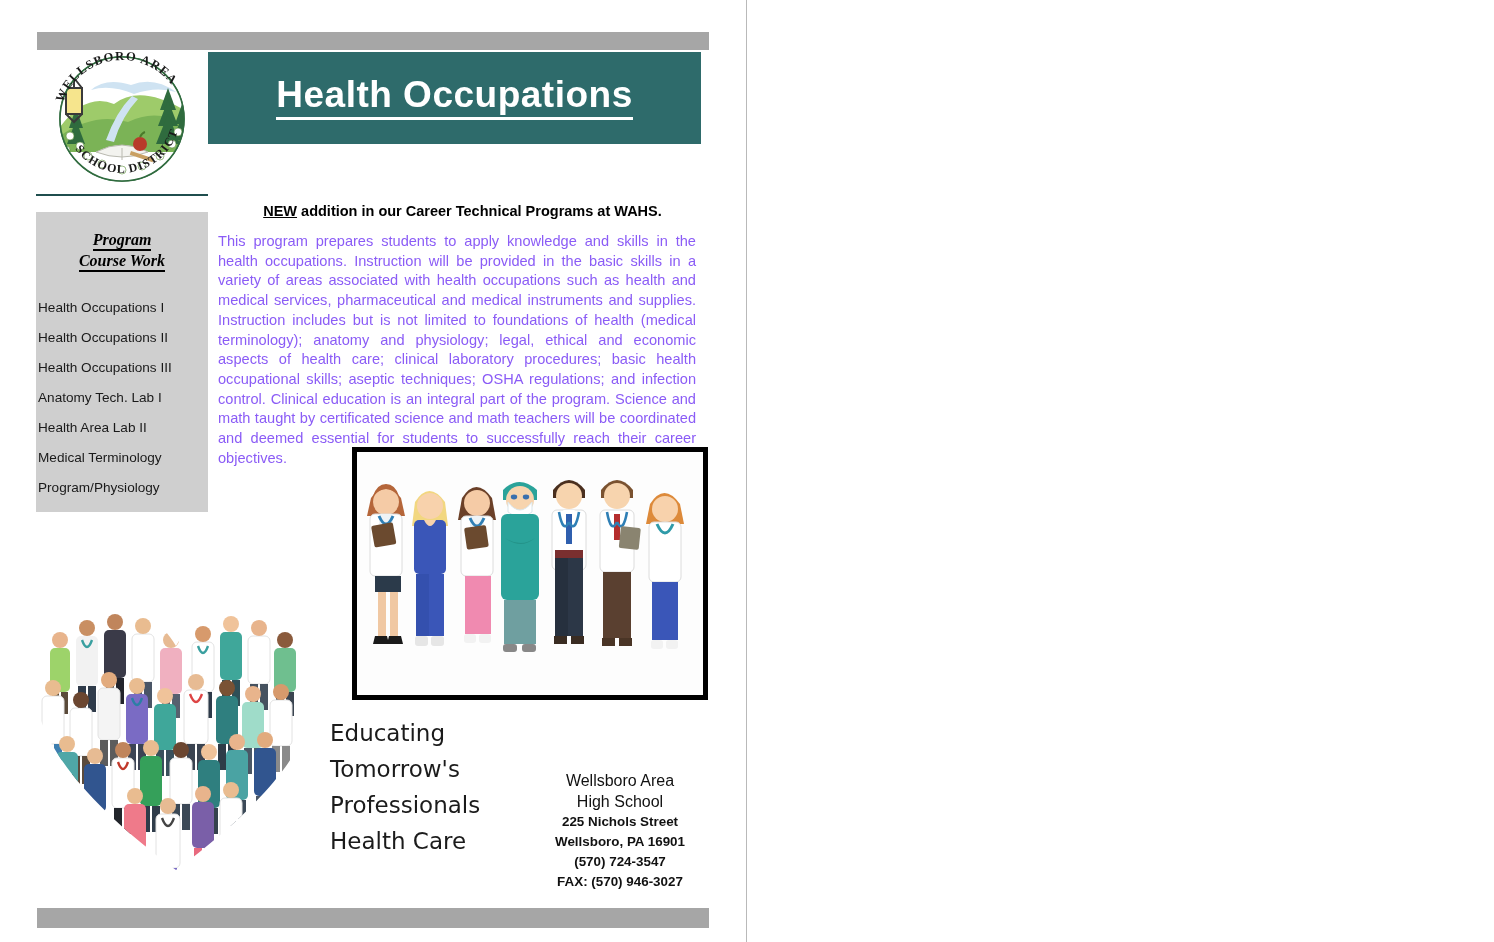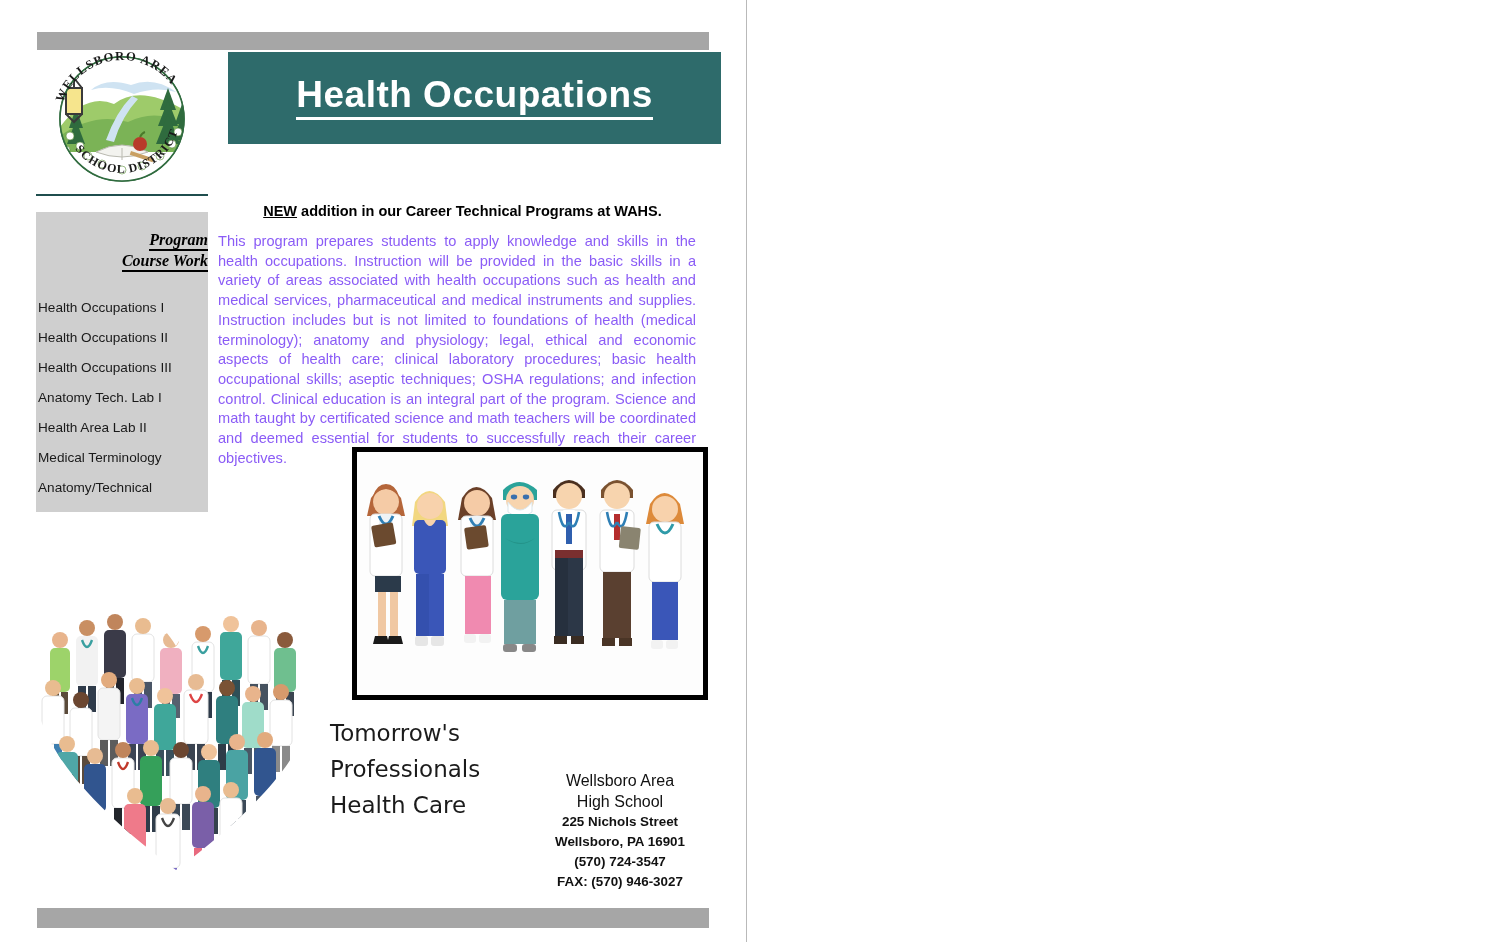--- a/index.html
+++ b/index.html
@@ -17,39 +17,39 @@
   .gutter-line { position:absolute; left:746px; top:0; width:2px; height:942px; background:#b9b9b9; }
 
   
   .l-topbar { position:absolute; left:37px; top:32px; width:672px; height:18px; background:#a6a6a6; }
   .l-botbar { position:absolute; left:37px; top:908px; width:672px; height:20px; background:#a6a6a6; }
 
   .logo-box { position:absolute; left:36px; top:52px; width:172px; height:135px; }
   .logo-rule { position:absolute; left:36px; top:194px; width:172px; height:2px; background:#1f4e4e; }
 
   .title-band {
-    position:absolute; left:228px; top:52px; width:493px; height:92px;
+    position:absolute; left:208px; top:52px; width:493px; height:92px;
     background:#2e6b6b; display:flex; align-items:center; justify-content:center;
   }
   .title-band .ttl {
     color:#ffffff; font-size:37px; font-weight:bold; letter-spacing:.5px;
     border-bottom:3px solid #ffffff; padding-bottom:2px; line-height:1.05;
   }
 
   .sub1 { position:absolute; left:216px; top:176px; width:493px; text-align:center;
           font-size:14.5px; font-weight:bold; color:#1d4f4f; }
   .sub2 { position:absolute; left:216px; top:203px; width:493px; text-align:center;
           font-size:14.5px; font-weight:bold; color:#000000; }
   .sub2 u { text-decoration:underline; }
 
   .body-para { position:absolute; left:218px; top:232px; width:478px;
                font-size:14.6px; line-height:19.7px; color:#8b5cf6; text-align:justify; }
 
   .courses-box { position:absolute; left:36px; top:212px; width:172px; height:300px; background:#cfcfcf; }
-  .courses-head { padding-top:18px; text-align:right; font-family:"Liberation Serif", serif;
+  .courses-head { padding-top:18px; text-align:center; font-family:"Liberation Serif", serif;
                   font-weight:bold; font-style:italic; font-size:16px; line-height:19px; color:#000; }
   .courses-head span { border-bottom:2px solid #000; display:inline-block; }
   .course-list { margin-top:20px; }
   .course-item { text-align:left; font-size:13.6px; color:#1a1a1a; padding:7.5px 2px; }
 
   .heart-img { position:absolute; left:28px; top:578px; width:296px; height:300px; }
 
   .edu-tag { position:absolute; left:330px; top:715px; width:210px;
              font-family:"DejaVu Sans", sans-serif; font-size:23px; line-height:36px; color:#1b1b1b; }
 
@@ -145,21 +145,21 @@
         <span>Program</span><br>
         <span>Course Work</span>
       </div>
       <div class="course-list">
         <div class="course-item">Health Occupations I</div>
         <div class="course-item">Health Occupations II</div>
         <div class="course-item">Health Occupations III</div>
         <div class="course-item">Anatomy Tech. Lab I</div>
         <div class="course-item">Health Area Lab II</div>
         <div class="course-item">Medical Terminology</div>
-        <div class="course-item">Anatomy/Technical</div>
+        <div class="course-item">Program/Physiology</div>
       </div>
     </div>
 
     <div class="heart-img">
       <svg viewBox="0 0 296 300" width="296" height="300" aria-hidden="true">
         <defs>
           <clipPath id="heartclip">
             <path d="M148 292 C 40 212 6 152 6 104 C 6 56 44 26 82 26 C 110 26 134 44 148 68 C 162 44 186 26 214 26 C 252 26 290 56 290 104 C 290 152 256 212 148 292 Z"></path>
           </clipPath>
         </defs>
@@ -449,20 +449,21 @@
           <rect x="4" y="46" width="32" height="60" rx="5" fill="#ffffff" stroke="#dcdcdc"></rect>
           <path d="M12 48 q8 18 16 0" stroke="#2f9aa8" stroke-width="3" fill="none"></path>
           <rect x="7" y="106" width="26" height="58" fill="#3a56b8"></rect>
           <rect x="6" y="164" width="12" height="9" rx="3" fill="#f2f2f2"></rect>
           <rect x="21" y="164" width="12" height="9" rx="3" fill="#f2f2f2"></rect>
         </g>
       </svg>
     </div>
 
     <div class="edu-tag">
+      <div>Educating</div>
       <div>Tomorrow's</div>
       <div>Professionals</div>
       <div>Health Care</div>
     </div>
 
     <div class="addr">
       <div class="big">Wellsboro Area</div>
       <div class="big">High School</div>
       <div class="sm">225 Nichols Street</div>
       <div class="sm">Wellsboro, PA 16901</div>

